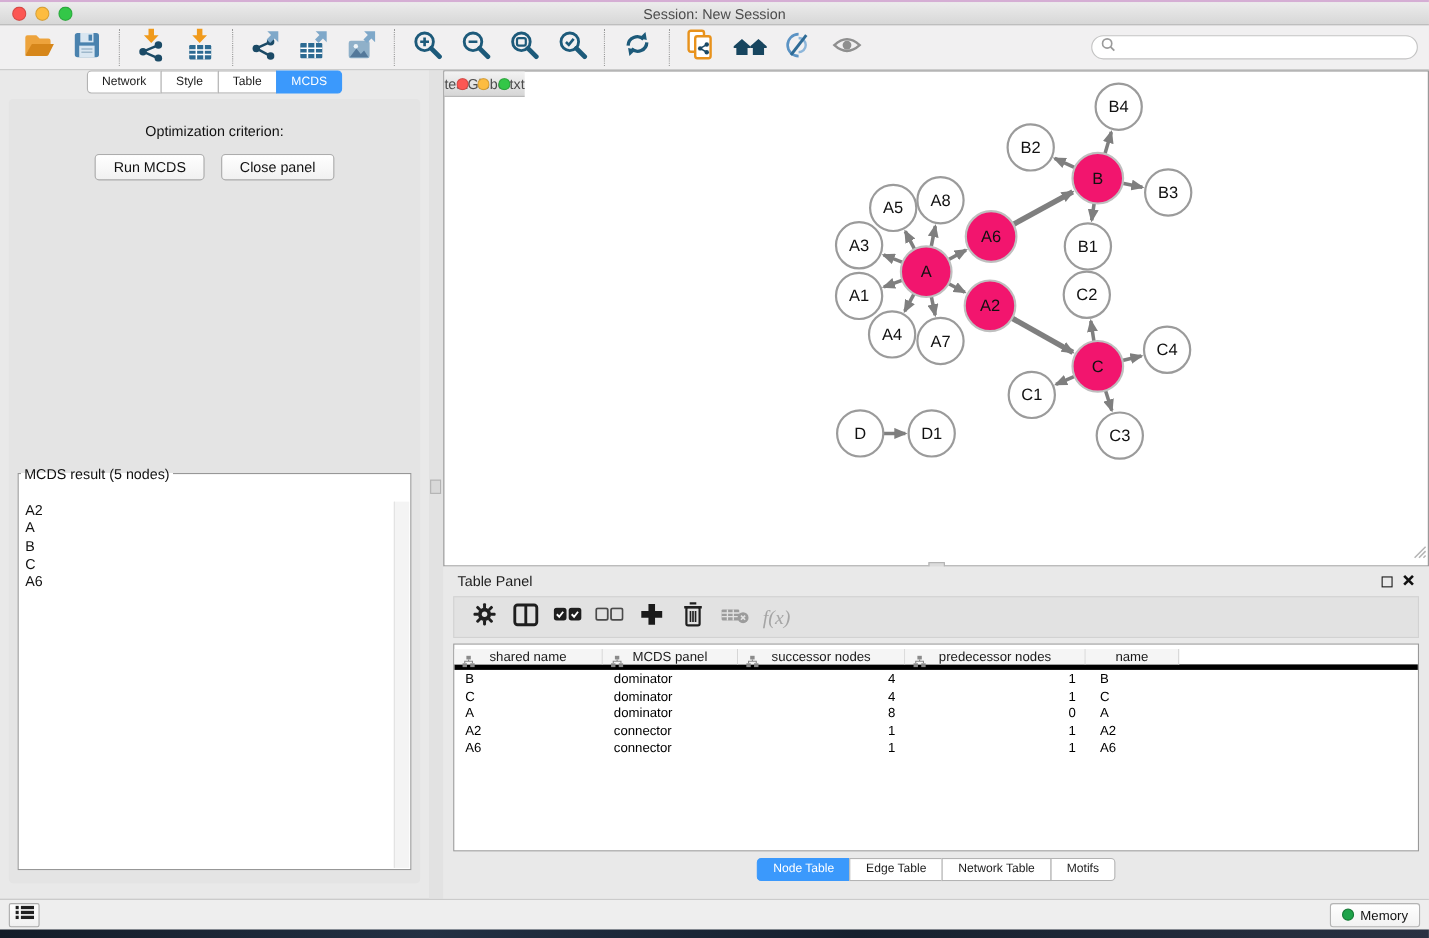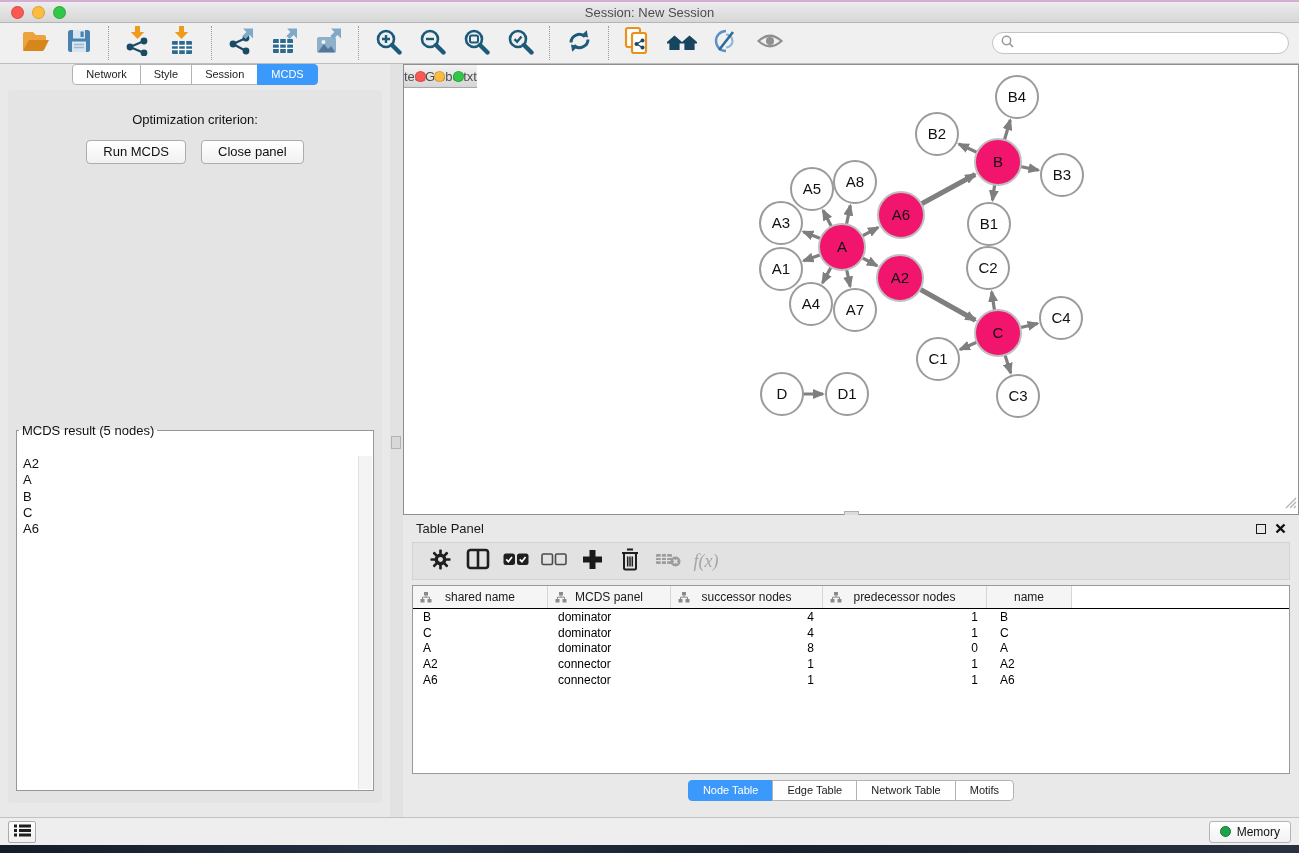--- a/index.html
+++ b/index.html
@@ -107,21 +107,21 @@
   
   .table-panel { flex:1; background:#e9e9e9; padding:0 9px; display:flex; flex-direction:column; position:relative; }
   .tp-header { height:27px; display:flex; align-items:center; padding:0 4px; }
   .tp-toolbar {
     height:38px; background:#e2e2e2; border:1px solid #d2d2d2; display:flex; align-items:center;
     gap:0; padding:0 8px;
   }
   .tp-tbtn { width:38px; height:34px; display:flex; align-items:center; justify-content:center; cursor:pointer; }
   .fx { font-family:"Liberation Serif", serif; font-style:italic; font-size:18px; color:#a5a5a5; }
   .tp-table { height:189px; margin-top:5px; background:#fff; border:1px solid #999; overflow:hidden; }
-  .tp-thead { height:23px; display:flex; border-bottom:1px solid #000000; }
+  .tp-thead { height:23px; display:flex; border-bottom:5px solid #000000;align-items:flex-end; }
   .th-cell {
     background:#f5f5f5; border-right:1px solid #d6d6d6; display:flex; align-items:center;
     font-size:12px; color:#1a1a1a; position:relative; cursor:pointer;
   }
   .th-icon { position:absolute; left:7px; top:6px; }
   .th-label { flex:1; text-align:center; }
   .tp-row { height:15.8px; display:flex; align-items:center; cursor:default; }
   .td { font-size:12px; color:#000; white-space:nowrap; }
   .tp-tabs { margin:6px auto 0; display:flex; }
   .tp-tabs .tab { padding:3px 14px 4px; }
@@ -348,21 +348,21 @@
       </div>
     </div>
   </div>
 
   <div class="content">
 
     <div class="control-panel">
       <div class="cp-tabs">
           <div class="tab">Network</div>
           <div class="tab">Style</div>
-          <div class="tab">Session</div>
+          <div class="tab">Table</div>
           <div class="tab active">MCDS</div>
         </div>
       <div class="cp-card">
         <div class="opt-label">Optimization criterion:</div>
         <div class="btn-row">
           <button class="btn">Run MCDS</button>
           <button class="btn">Close panel</button>
         </div>
         <fieldset class="result-box">
           <legend>MCDS result (5 nodes)</legend>

